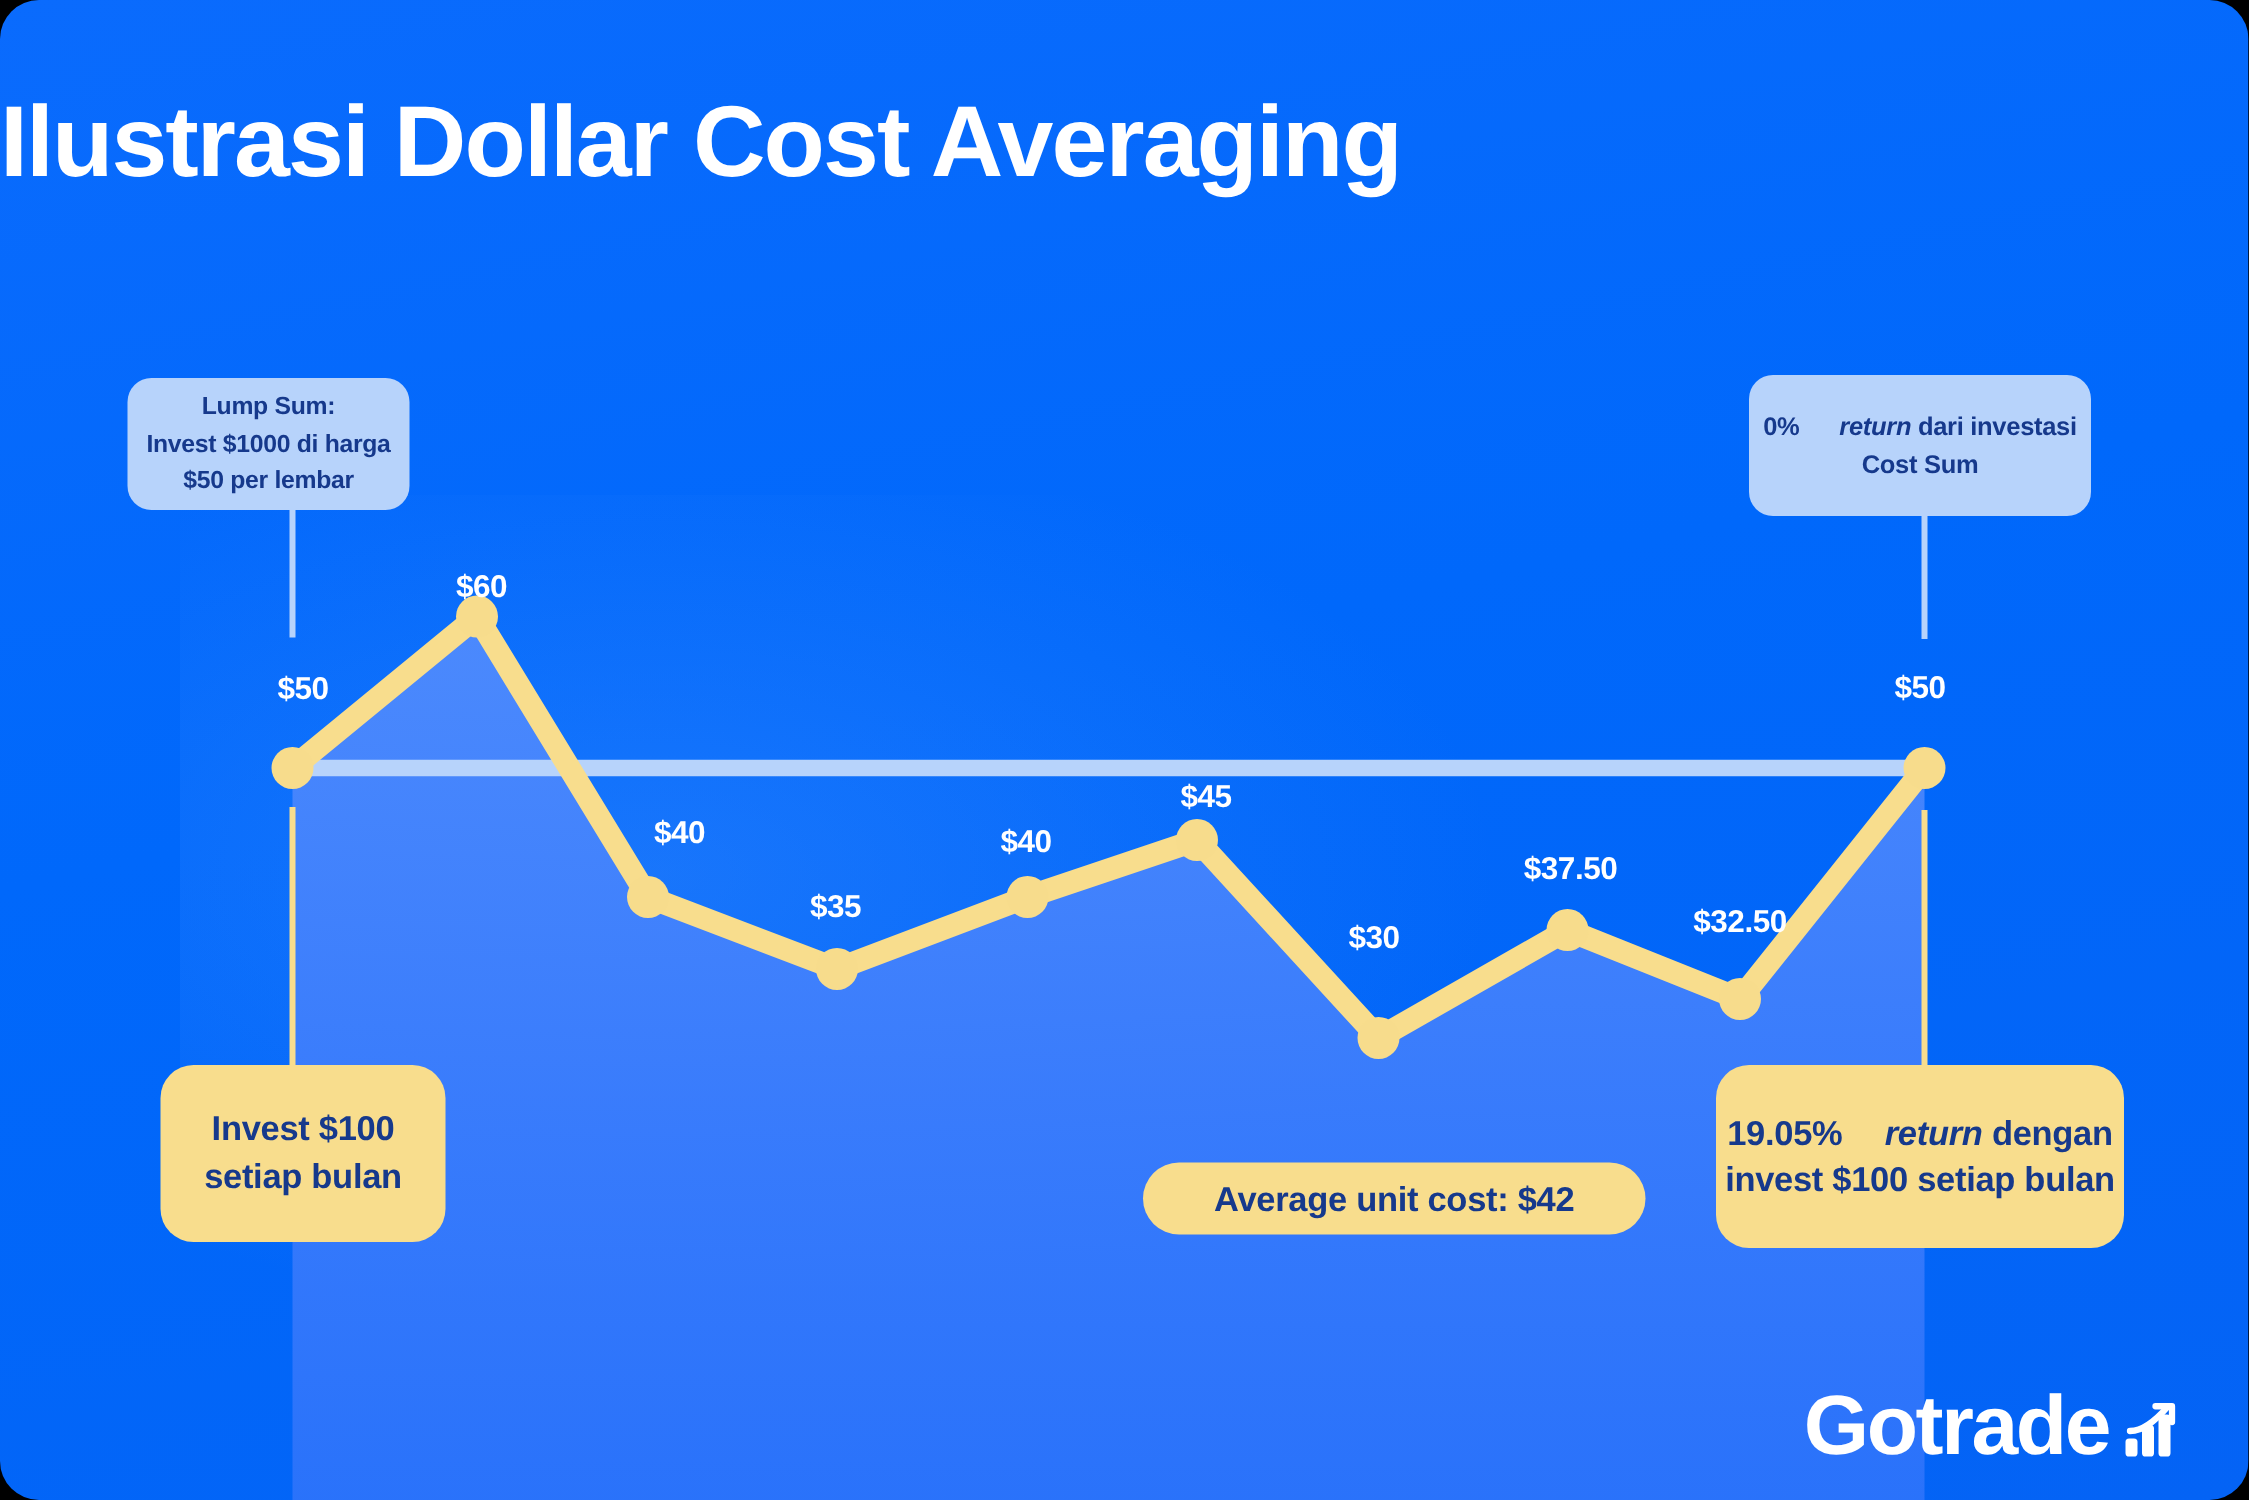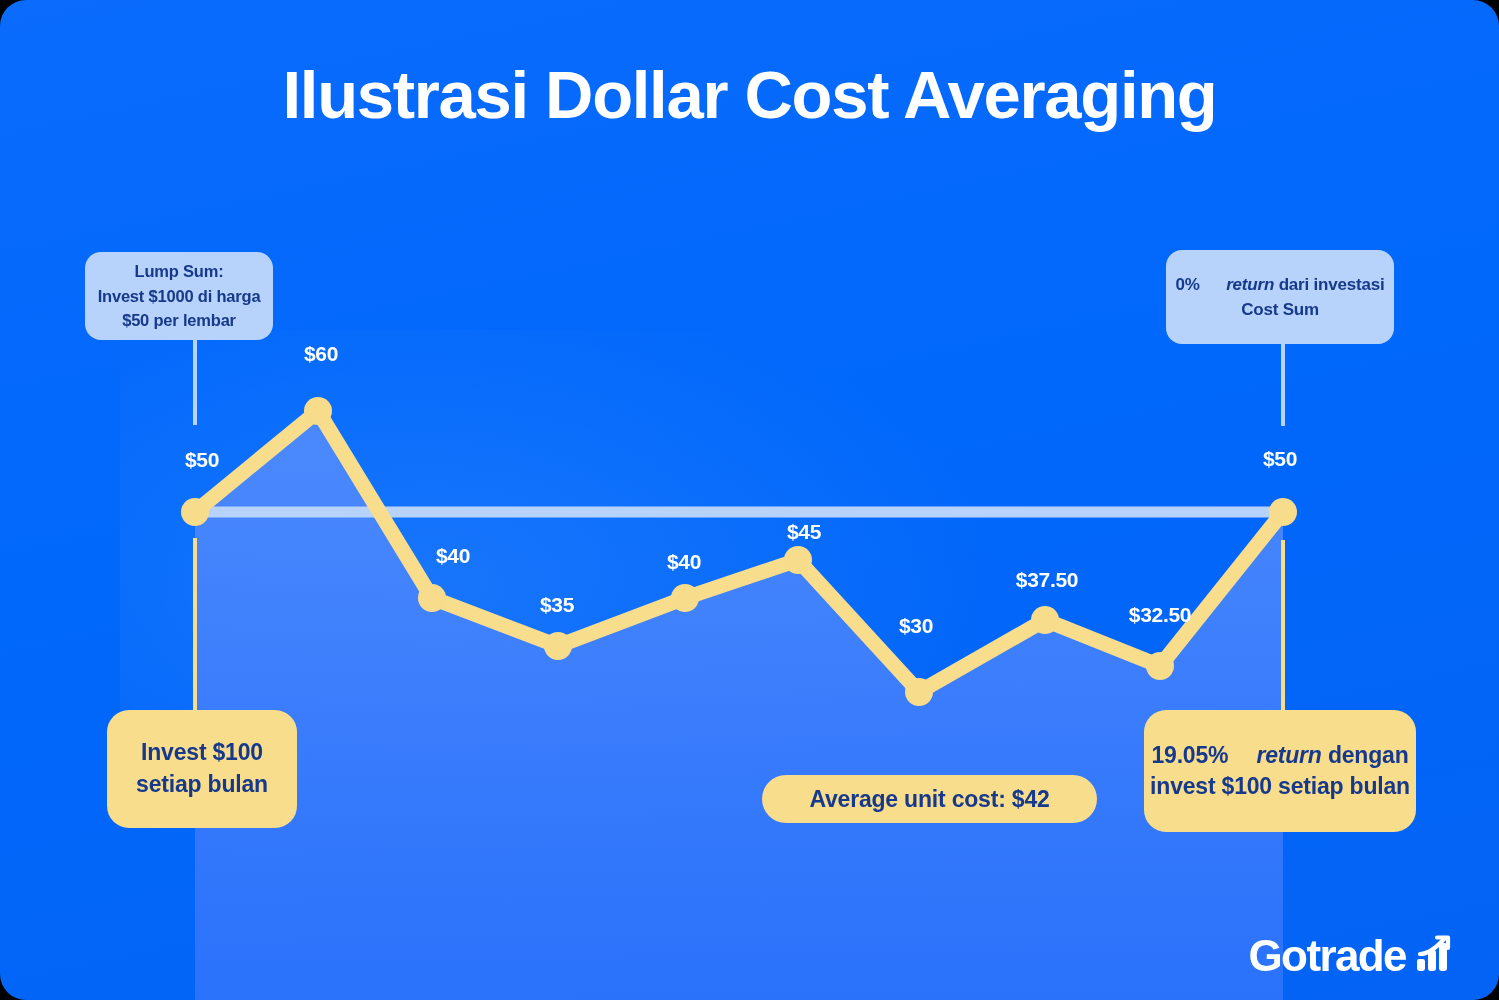--- a/index.html
+++ b/index.html
@@ -33,21 +33,20 @@
     background: radial-gradient(ellipse at 35% 45%, rgba(80,150,255,0.30) 0%, rgba(80,150,255,0.0) 68%);
     pointer-events: none;
   }
 
   
   #page-title {
     position: absolute;
     left: 0;
     top: 57px;
     width: 1499px;
-    text-align: center;
     color: #ffffff;
     font-size: 67px;
     font-weight: bold;
     letter-spacing: -1.3px;
     line-height: 1.12;
     white-space: nowrap;
   }
 
   
   #chart-svg {
@@ -96,21 +95,21 @@
   #brand-logo {
     position: absolute;
     right: 44px;
     bottom: 22px;
     display: flex;
     align-items: flex-end;
     gap: 9px;
   }
   #brand-wordmark {
     color: #ffffff;
-    font-size: 44px;
+    font-size: 56px;
     font-weight: bold;
     letter-spacing: -1.6px;
     line-height: 1;
   }
   #brand-mark { display: block; margin-bottom: 3px; }
 </style>
 </head>
 <body>
 
 <div id="infographic">
@@ -151,21 +150,21 @@
     <circle cx="558" cy="646" r="14" fill="#f7dc8c"></circle>
     <circle cx="685" cy="598" r="14" fill="#f7dc8c"></circle>
     <circle cx="798" cy="560" r="14" fill="#f7dc8c"></circle>
     <circle cx="919" cy="692" r="14" fill="#f7dc8c"></circle>
     <circle cx="1045" cy="620" r="14" fill="#f7dc8c"></circle>
     <circle cx="1160" cy="666" r="14" fill="#f7dc8c"></circle>
     <circle cx="1283" cy="512" r="14" fill="#f7dc8c"></circle>
   </svg>
 
   <div class="point-label" style="left:202px;  top:460px;">$50</div>
-  <div class="point-label" style="left:321px;  top:354px;">$60</div>
+  <div class="point-label" style="left:321px;  top:392px;">$60</div>
   <div class="point-label" style="left:453px;  top:556px;">$40</div>
   <div class="point-label" style="left:557px;  top:605px;">$35</div>
   <div class="point-label" style="left:684px;  top:562px;">$40</div>
   <div class="point-label" style="left:804px;  top:532px;">$45</div>
   <div class="point-label" style="left:916px;  top:626px;">$30</div>
   <div class="point-label" style="left:1047px; top:580px;">$37.50</div>
   <div class="point-label" style="left:1160px; top:615px;">$32.50</div>
   <div class="point-label" style="left:1280px; top:459px;">$50</div>
 
   <div class="connector blue" style="left:193px;  top:330px; height:95px;"></div>

